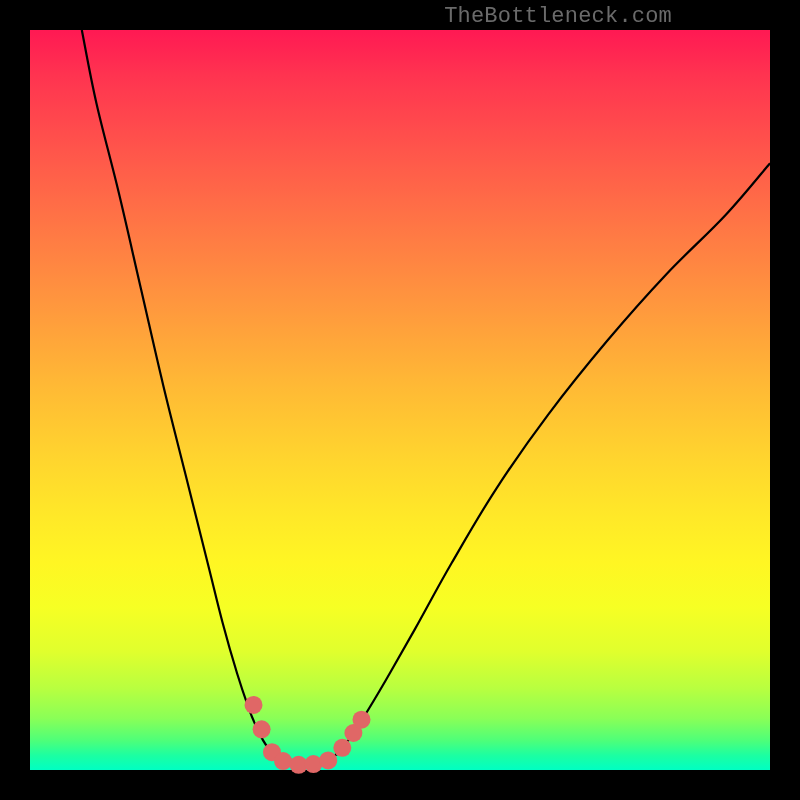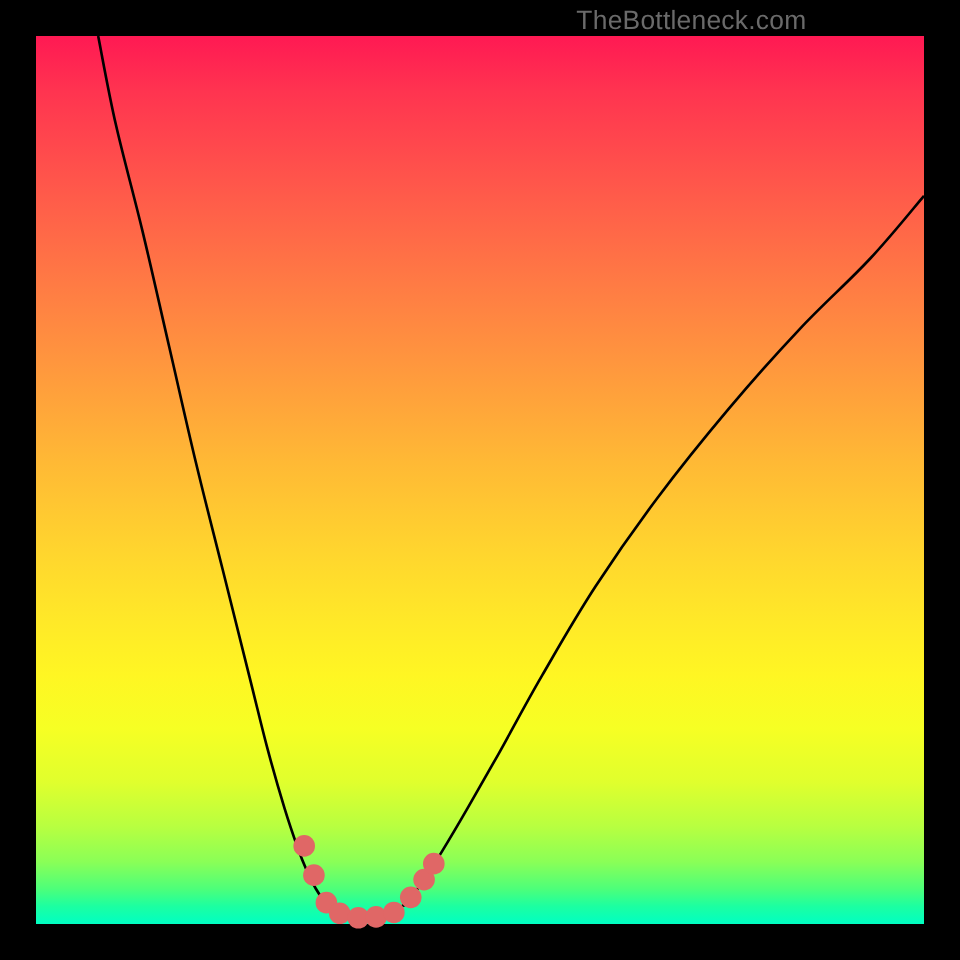--- a/index.html
+++ b/index.html
@@ -11,20 +11,21 @@
     background: #000;
     font-family: Arial, Helvetica, sans-serif;
   }
   .frame {
     position: absolute;
     left: 0;
     top: 0;
     width: 684px;
     height: 800px;
     background: #000;
+    font-family: Liberation Mono, monospace;
   }
   .plot-area {
     position: absolute;
     left: 30px;
     top: 30px;
     width: 740px;
     height: 740px;
     background: linear-gradient(to bottom,
       #ff1953 0%,
       #ff3350 6%,

